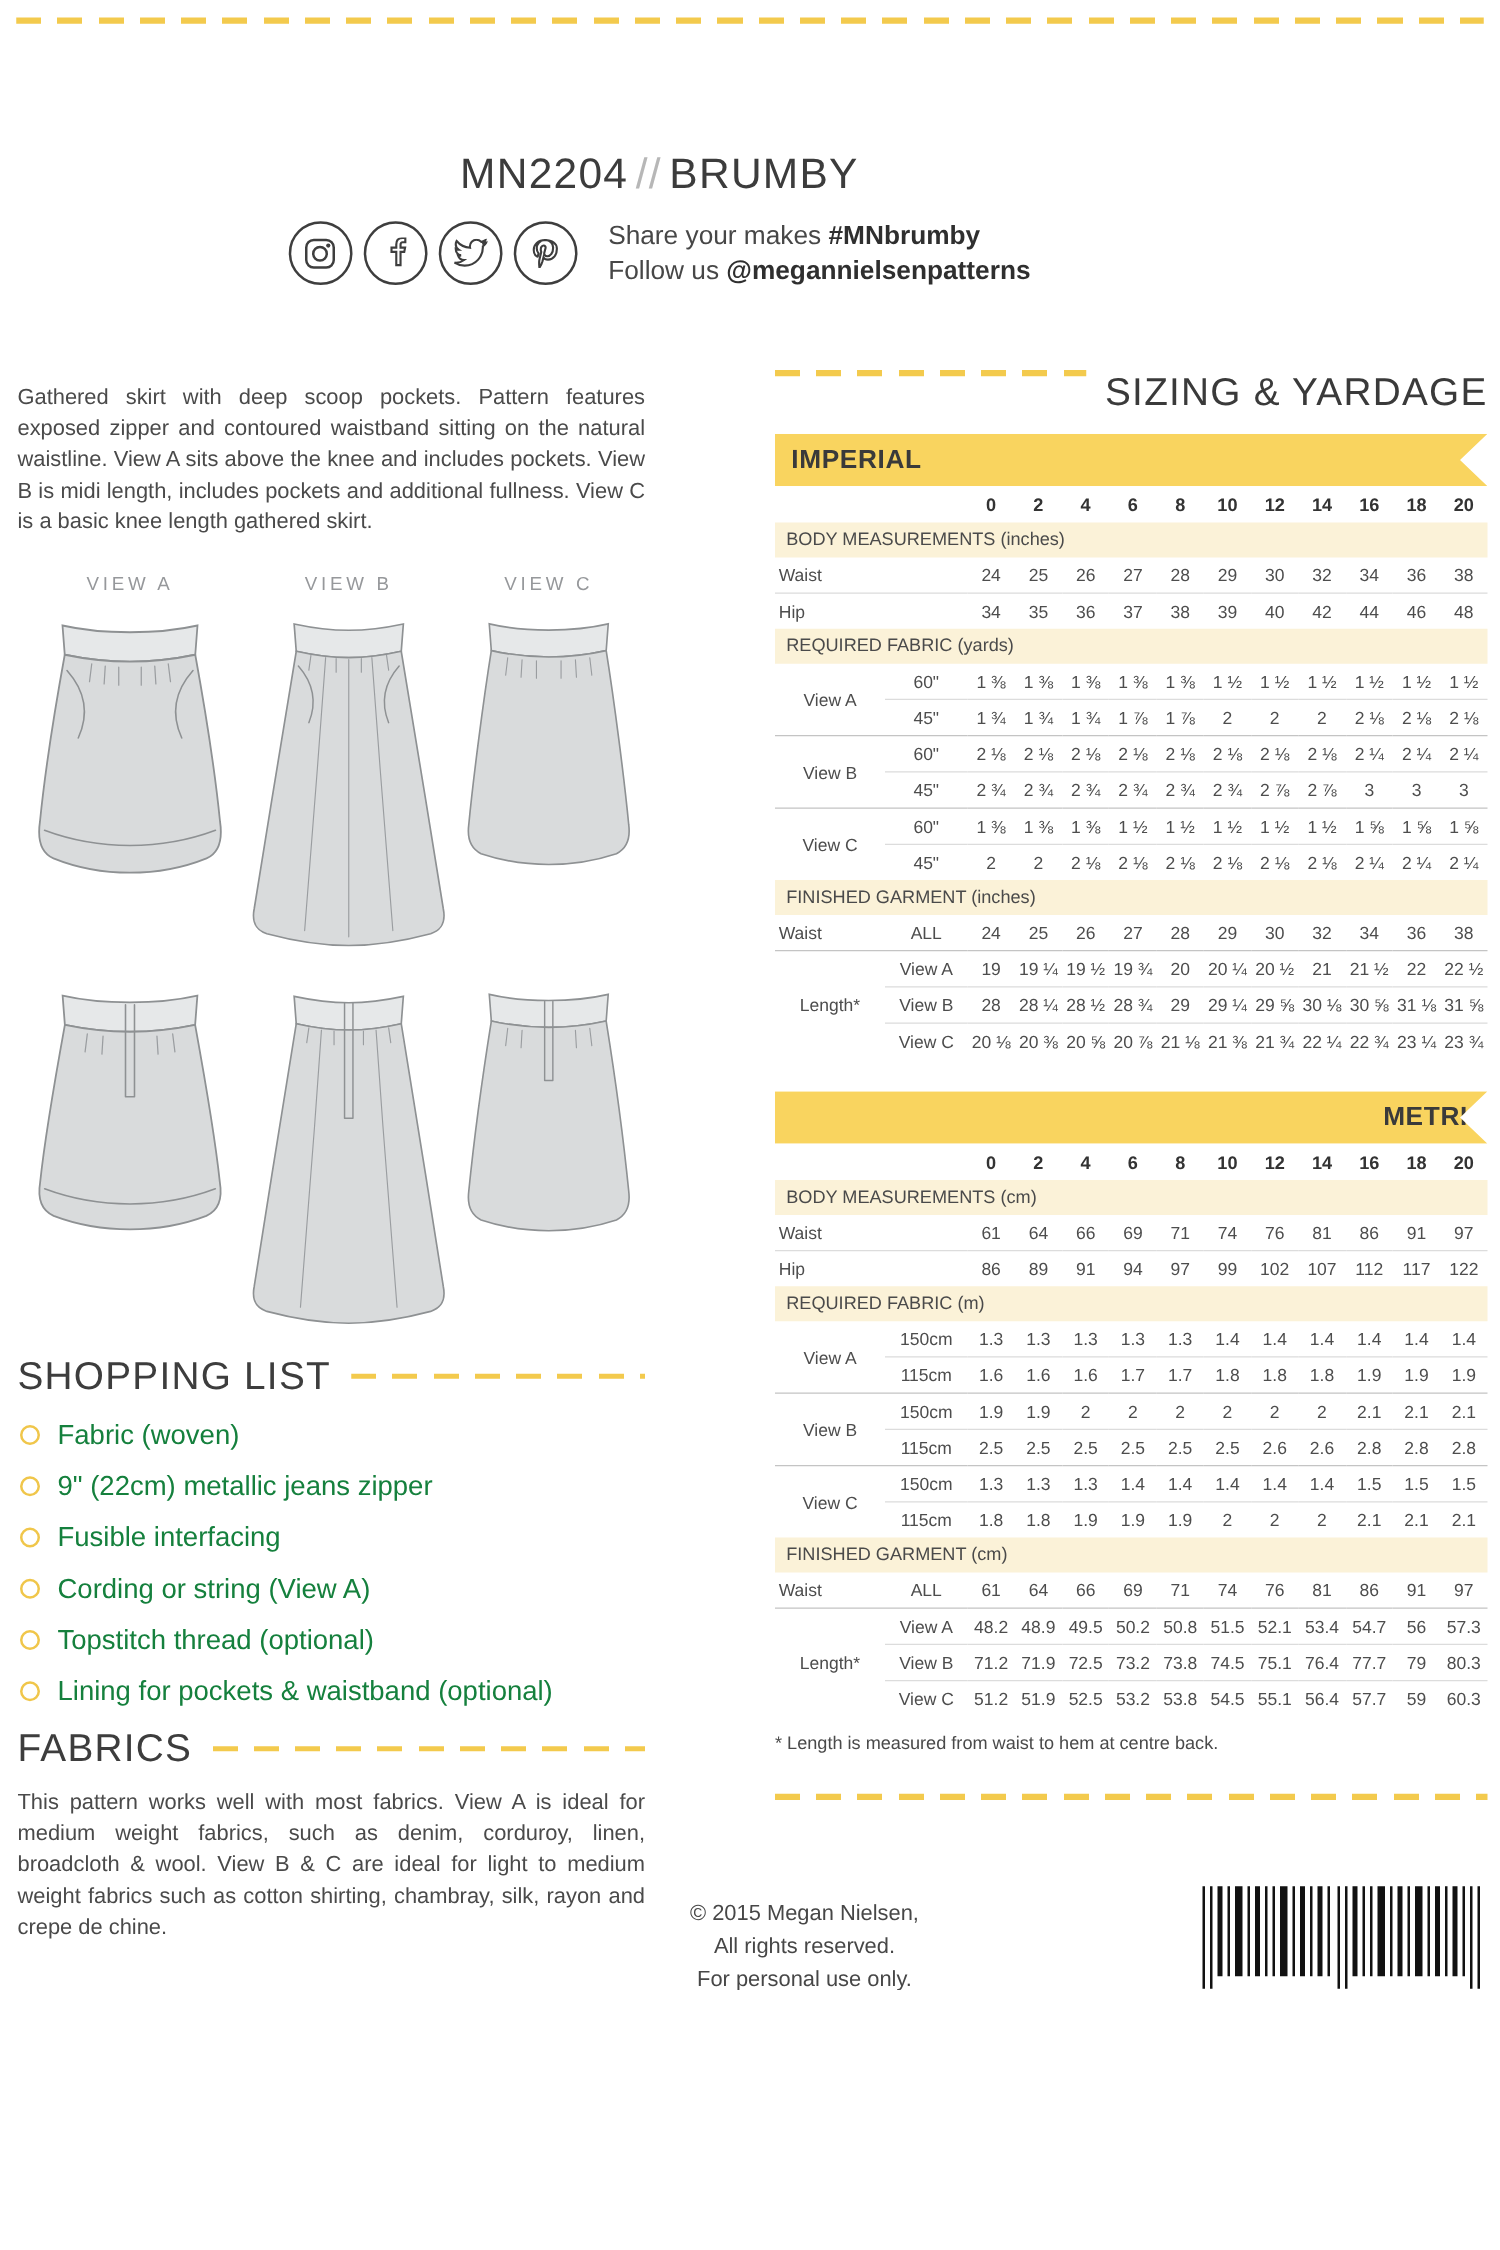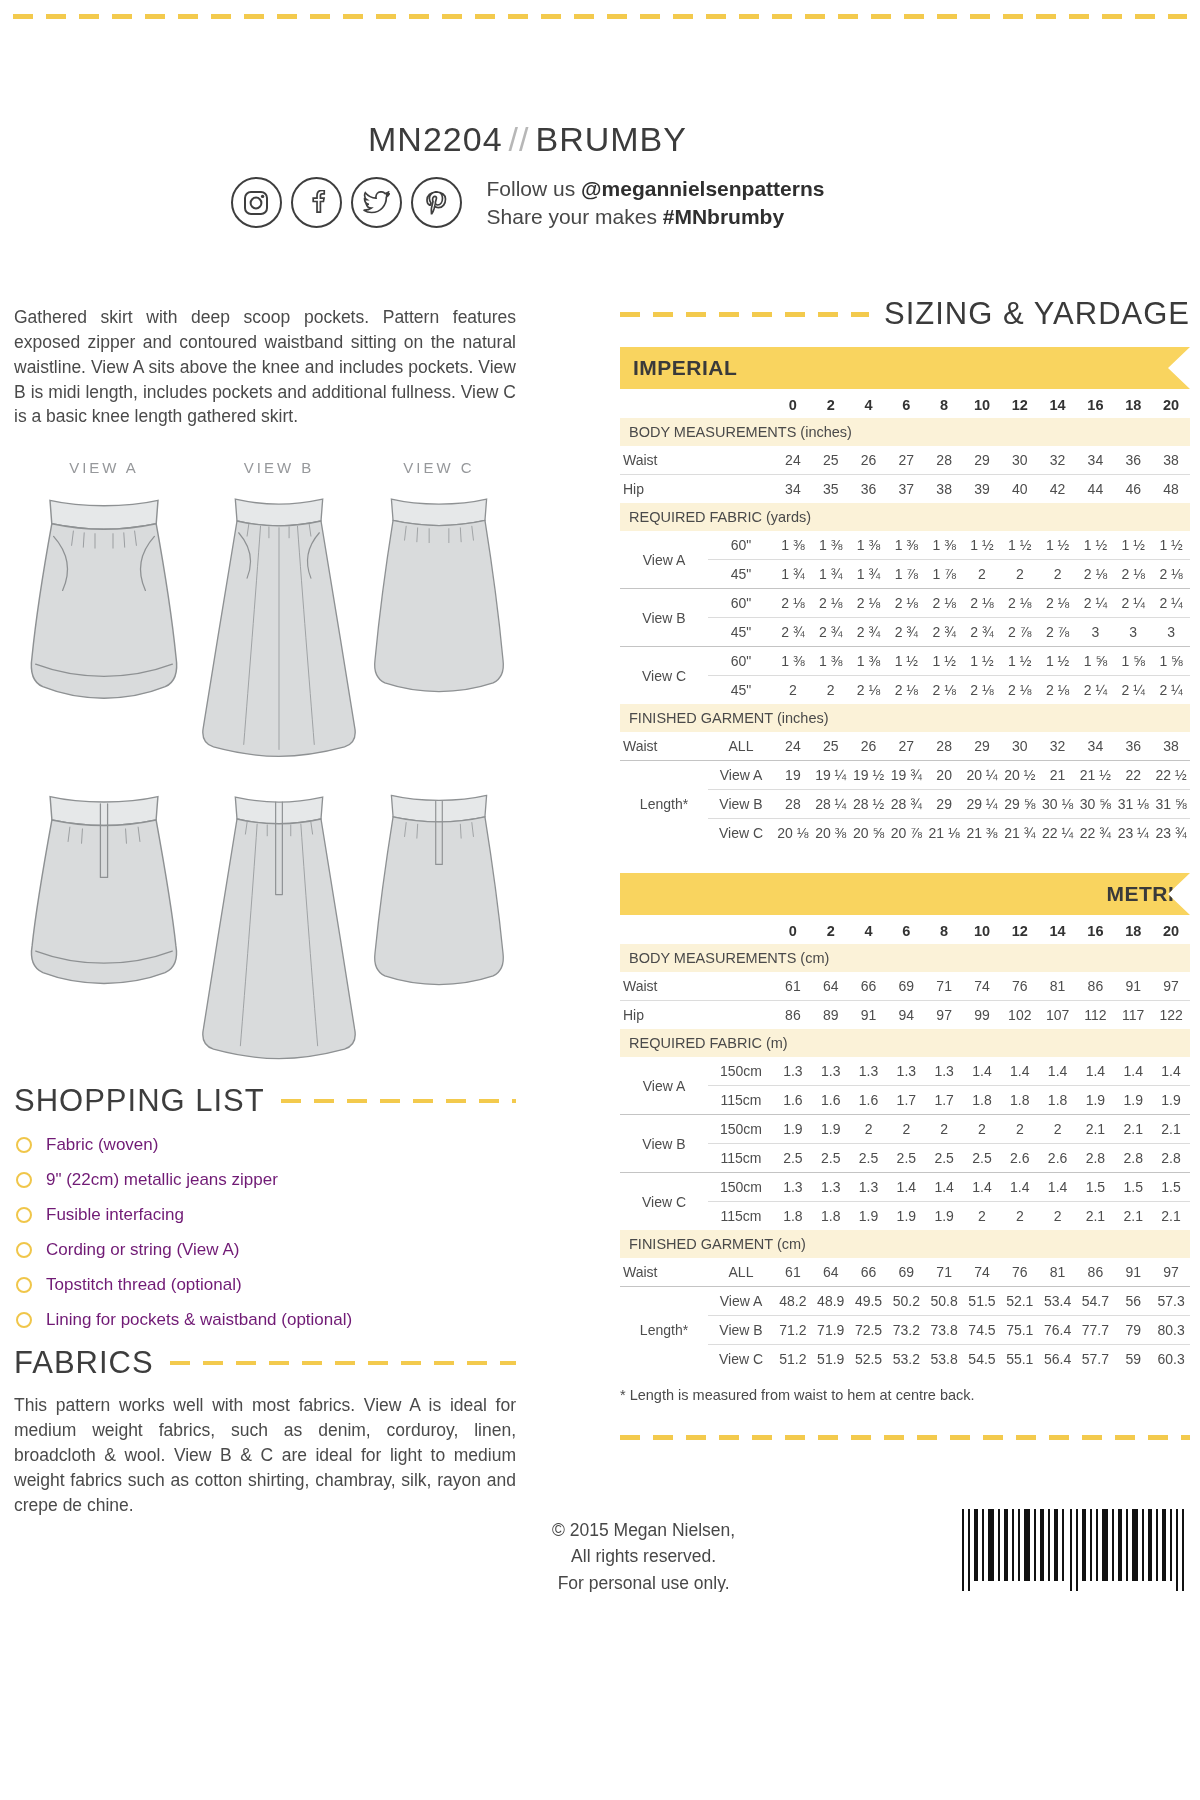--- a/index.html
+++ b/index.html
@@ -24,26 +24,26 @@
   .view-labels div{font-size:15px;letter-spacing:3px;color:#96989b;text-align:center;}
   .vl-a{width:180px;} .vl-b{width:170px;} .vl-c{width:150px;}
   .skirt-row{display:flex;align-items:flex-start;}
   .skirt-row.r1{margin-top:10px;}
   .skirt-row.r2{margin-top:18px;}
   .skirt-box{display:flex;justify-content:center;}
   .heading-row{display:flex;align-items:center;margin-top:14px;}
   .heading-row h2{margin:0;font-size:31px;font-weight:400;letter-spacing:1px;color:#3d3d3d;white-space:nowrap;}
   .heading-row .dash{flex:1;margin-left:16px;}
   .shop-list{list-style:none;margin:16px 0 0 0;padding:0;}
-  .shop-list li{display:flex;align-items:center;font-size:17px;color:#701a75;margin-bottom:15px;}
+  .shop-list li{display:flex;align-items:center;font-size:22px;color:#15803d;margin-bottom:15px;}
   .bullet{width:12px;height:12px;border:2.5px solid #f0c64a;border-radius:50%;margin:0 14px 0 2px;flex:none;}
   .fab-text{font-size:17.5px;line-height:1.42;text-align:justify;color:#4a4a4a;margin:12px 0 0 0;}
   
   .right-col{position:absolute;left:620px;top:296px;width:570px;}
-  .sizing-title-row{display:flex;align-items:center;}
+  .sizing-title-row{display:flex;}
   .sizing-title-row .dash{flex:1;margin-right:15px;}
   .sizing-title-row h1{margin:0;font-size:31px;font-weight:400;letter-spacing:1px;color:#3a3a3a;white-space:nowrap;}
   .banner{margin-top:15px;background:#f9d45f;color:#3a3a3a;font-size:21px;font-weight:bold;letter-spacing:.5px;
           padding:9px 0 9px 13px;clip-path:polygon(0 0,100% 0,calc(100% - 22px) 50%,100% 100%,0 100%);}
   .banner.metric-gap{margin-top:26px;text-align:right;}
   table{width:100%;border-collapse:collapse;color:#4d4d4d;font-size:14px;table-layout:fixed;}
   col.c-lab{width:88px;} col.c-sub{width:66px;}
   th{font-size:14.5px;font-weight:bold;color:#333;padding:8px 0 5px;}
   td{text-align:center;padding:6px 0;border-top:1px solid #dcdcdc;}
   tr.sizes th{border:none;}
@@ -98,22 +98,22 @@
         <svg width="28" height="24" viewBox="0 0 28 24">
             <path d="M27 3.2 C26 3.7 25 4 24 4.1 C25.1 3.4 25.9 2.4 26.3 1.2 C25.3 1.8 24.2 2.3 23 2.5 C22 1.4 20.6 0.8 19.1 0.8 C16.2 0.8 13.9 3.1 13.9 6 C13.9 6.4 13.9 6.8 14 7.2 C9.7 7 5.9 4.9 3.3 1.8 C2.8 2.6 2.6 3.4 2.6 4.4 C2.6 6.2 3.5 7.8 4.9 8.7 C4.1 8.7 3.3 8.5 2.6 8.1 L2.6 8.2 C2.6 10.7 4.4 12.8 6.8 13.3 C6.4 13.4 5.9 13.5 5.4 13.5 C5.1 13.5 4.7 13.5 4.4 13.4 C5.1 15.5 7 17 9.3 17 C7.5 18.4 5.2 19.2 2.8 19.2 C2.4 19.2 2 19.2 1.6 19.1 C3.9 20.6 6.7 21.5 9.7 21.5 C19.1 21.5 24.3 13.6 24.3 6.8 L24.3 6.1 C25.4 5.3 26.3 4.3 27 3.2 Z" fill="none" stroke="#3e3e3e" stroke-width="1.7"></path>
           </svg>
       </span>
       <span class="icon-circle">
         <svg width="22" height="28" viewBox="0 0 22 28">
             <path d="M11 1 C5.5 1 2 4.7 2 9 C2 11 3 13.4 4.7 14.2 C5 14.3 5.2 14.2 5.3 13.9 L5.8 11.9 C5.8 11.7 5.8 11.6 5.7 11.4 C4.9 10.5 4.4 9 4.4 7.6 C4.4 4.2 7 1 11.2 1 C14.9 1 17.5 3.5 17.5 7.1 C17.5 11.2 15.4 14 12.7 14 C11.2 14 10.1 12.8 10.4 11.3 L11.4 7.6 C11.7 6.4 11 5.4 9.9 5.4 C8.6 5.4 7.6 6.8 7.6 8.6 C7.6 9.7 8 10.5 8 10.5 L6.5 16.9 C6.1 18.7 6.4 21.3 6.5 22.6 L6.9 22.6 C7.6 21.5 8.7 19 9 18 L9.8 14.9 C10.3 15.9 11.8 16.7 13.4 16.7 C17.9 16.7 20.5 12.8 20.5 7.9 C20.5 4 17 1 11 1 Z" transform="translate(0,2)" fill="none" stroke="#3e3e3e" stroke-width="1.7"></path>
           </svg>
       </span>
       <div class="social-text">
+        <div><span>Share your makes </span><b>#MNbrumby</b></div>
         <div><span>Follow us </span><b>@megannielsenpatterns</b></div>
-        <div><span>Share your makes </span><b>#MNbrumby</b></div>
       </div>
     </div>
   </div>
 
   <div class="left-col">
     <p class="desc">Gathered skirt with deep scoop pockets. Pattern features exposed zipper and contoured waistband sitting on the natural waistline. View A sits above the knee and includes pockets. View B is midi length, includes pockets and additional fullness. View C is a basic knee length gathered skirt.</p>
 
     <div class="view-labels">
       <div class="vl-a">VIEW A</div>
       <div class="vl-b">VIEW  B</div>

